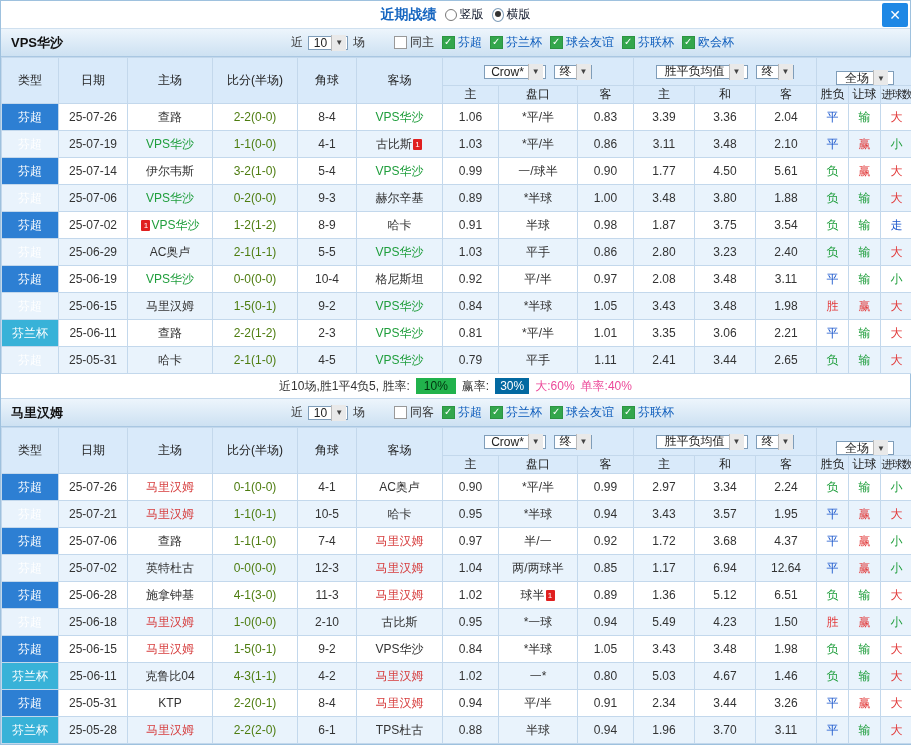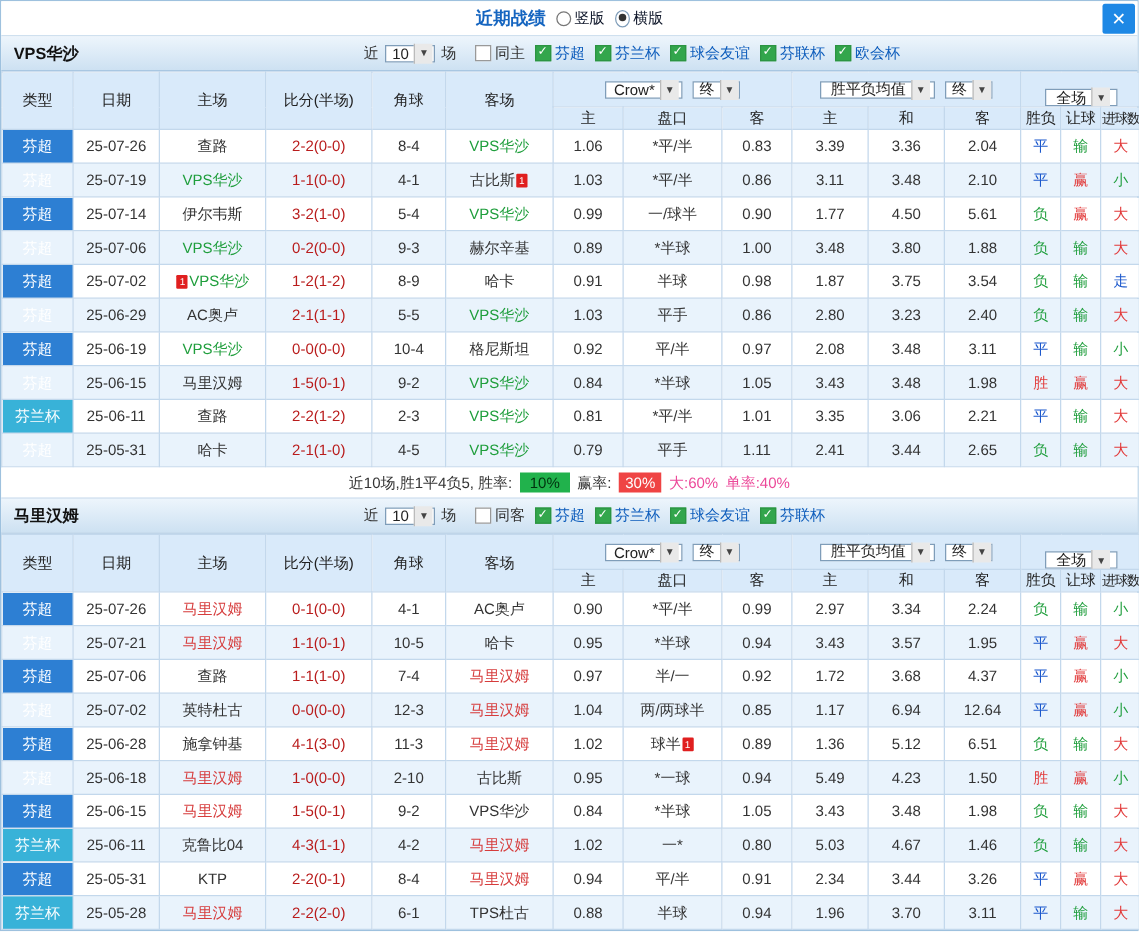--- a/index.html
+++ b/index.html
@@ -13,21 +13,21 @@
   .title { color:#1565c0; font-weight:bold; font-size:14px; }
   .radio-label { display:inline-flex; align-items:center; gap:3px; font-size:12px; color:#0f172a; cursor:pointer; }
   .radio { width:12px; height:12px; border-radius:50%; border:1px solid #777; background:#fff; display:inline-block; position:relative; }
   .radio.sel::after { content:""; position:absolute; left:2px; top:2px; width:6px; height:6px; border-radius:50%; background:#333; }
   .close-btn { position:absolute; right:2px; top:2px; width:26px; height:24px; background:#1e88e5; color:#fff; font-weight:bold; font-size:14px; display:flex; align-items:center; justify-content:center; cursor:pointer; border-radius:2px; }
 
   
   .section-bar { height:28px; background:linear-gradient(#edf5fc,#cde1f2); border-bottom:1px solid #a9c7e2; display:flex; align-items:center; padding-left:10px; }
   .team-name { font-weight:bold; font-size:13px; color:#111; width:280px; }
   .filters { display:flex; align-items:center; gap:5px; font-size:12px; color:#333; }
-  .chkset { display:inline-flex; align-items:center; gap:8px; margin-left:10px; }
+  .chkset { display:inline-flex; align-items:center; gap:8px; margin-left:24px; }
   .filter { display:inline-flex; align-items:center; gap:3px; cursor:pointer; }
   .f-blue { color:#0b5bbb; }
   .chk { width:13px; height:13px; border:1px solid #999; background:#fff; display:inline-block; position:relative; }
   .chk.on { background:#33a64c; border-color:#2c9442; }
   .chk.on::after { content:"✓"; color:#fff; font-size:10px; position:absolute; left:1px; top:-1px; }
 
   
   .sel { display:inline-flex; align-items:center; justify-content:center; border:1px solid #7f9db9; background:#fff; height:14px; font-size:12px; padding-left:4px; color:#222; cursor:pointer; }
   .sel .arr { width:15px; height:16px; background:#e9e9e9; border-left:1px solid #bbb; display:flex; align-items:center; justify-content:center; font-size:8px; color:#444; margin-left:4px; }
   .sel-count { width:40px; }
@@ -42,32 +42,32 @@
   thead th { background:#d9eafa; font-weight:normal; color:#222; }
   .hrow1 th { height:21px; }
   .hrow2 th { height:18px; }
   .selcell { background:#d9eafa; }
   .selcell .wrap { display:flex; justify-content:center; align-items:center; gap:8px; }
   .small { font-size:11px; letter-spacing:-1px; }
   tbody td { height:27px; background:#fff; }
   tr.alt td { background:#e9f3fc; }
   td.type { color:#fff; background:#2d7fd3; }
   td.type.cup { background:#38b2d8; }
-  .score { color:#b91c1c; }
+  .score { color:#4d7c0f; }
   .t-green { color:#1f9e3c; }
   .t-red { color:#d63c3c; }
   .c-red { color:#e23b3b; }
   .c-green { color:#1f9e3c; }
   .c-blue { color:#1c58cc; }
   .card { display:inline-block; width:9px; height:11px; background:#e01f1f; color:#fff; font-size:8px; line-height:11px; border-radius:1px; vertical-align:1px; margin:0 1px; text-align:center; }
 
   
   .summary { height:25px; display:flex; align-items:center; justify-content:center; gap:6px; font-size:12px; color:#333; border-bottom:1px solid #c3d8ec; background:#fff; }
   .rate1 { background:#21b24c; color:#00320e; padding:1px 8px; }
-  .rate2 { background:#ef4444; color:#fff; padding:1px 5px; }
+  .rate2 { background:#0369a1; color:#fff; padding:1px 5px; }
   .blue-txt { color:#ec4899; }
 </style>
 </head>
 <body>
 
 <div class="app">
 
   <div class="topbar">
     <div class="topbar-center">
       <span class="title">近期战绩</span>

